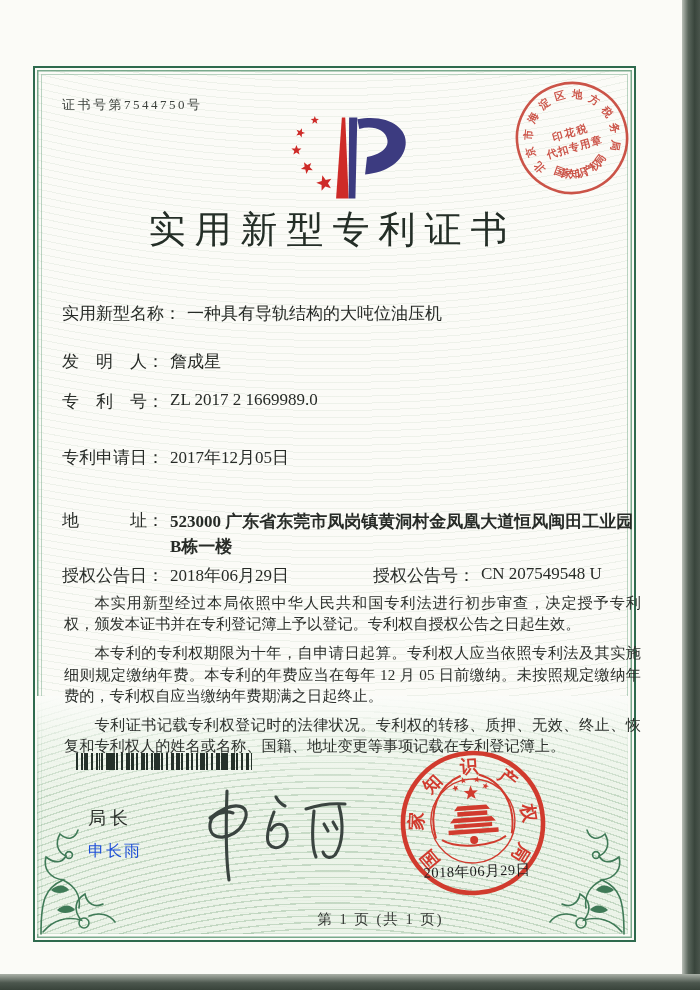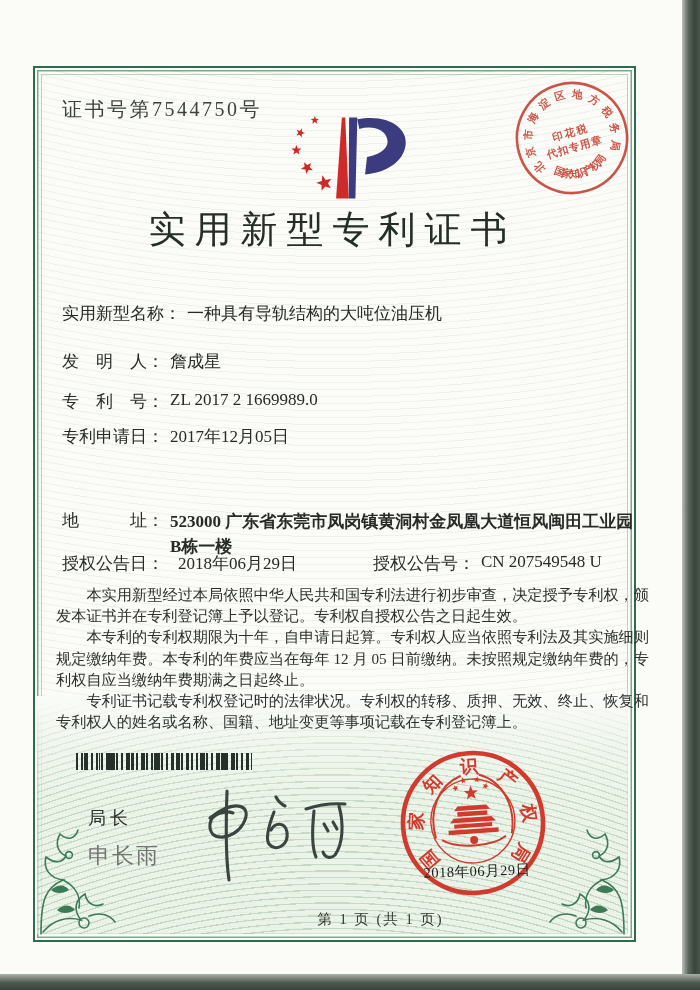--- a/index.html
+++ b/index.html
@@ -13,43 +13,43 @@
   #frame{position:absolute;left:33px;top:66px;width:599px;height:872px;
       border:2.5px solid #2e6a4e;
       box-shadow:inset 0 0 0 2px #fbfbf7,inset 0 0 0 3.5px #79a98c,inset 0 0 0 6px #fbfbf7,inset 0 0 0 7px #b9d3c1;}
   .waves-faint{position:absolute;left:37px;top:70px;width:591px;height:864px;opacity:.28;
       background:repeating-radial-gradient(circle at 50% -1200px,rgba(110,150,110,.35) 0 1px,rgba(0,0,0,0) 1px 7px);}
   .waves-bottom{position:absolute;left:37px;top:696px;width:591px;height:238px;
       background-color:rgba(225,238,222,.62);
       background-image:
         linear-gradient(to bottom,rgba(251,252,249,1) 0%,rgba(247,250,244,.55) 18%,rgba(242,247,238,.15) 42%,rgba(242,247,238,.08) 100%),
         repeating-radial-gradient(circle at 50% 950px,rgba(92,146,98,.30) 0 1.3px,rgba(0,0,0,0) 1.3px 6.4px);}
-  .cert-no{position:absolute;left:62px;top:96px;font-size:20px;letter-spacing:2.5px;color:#3c413c;}
+  .cert-no{position:absolute;left:62px;top:96px;font-size:13px;letter-spacing:2.5px;color:#3c413c;}
   .title{position:absolute;left:0;top:205px;width:665px;text-align:center;
       font-size:37px;font-weight:normal;letter-spacing:9px;color:#242e27;}
   .field-row{position:absolute;left:62px;font-size:17px;color:#272b27;display:flex;}
   .field-row .lbl{white-space:pre;}
   .field-row .val{margin-left:6px;}
   .row-name{top:302px}.row-inventor{top:350px}.row-patno{top:390px}
-  .row-filing{top:425px}.row-patentee{top:469px}
+  .row-filing{top:446px}.row-patentee{top:469px}
   .row-addr{top:509px}
   .row-addr .val{width:468px;line-height:25px;font-weight:bold;}
-  .row-grant{top:552px;width:570px;gap:8px;}
+  .row-grant{top:564px;width:570px;}
   .grant-no-pair{position:absolute;left:311px;top:0;display:flex;}
   .paras{position:absolute;left:56px;top:584px;width:593px;}
-  .paras p{margin:0;text-indent:2em;font-size:15.2px;line-height:21.2px;
+  .paras p{margin:8px;text-indent:2em;font-size:15.2px;line-height:21.2px;
       text-align:justify;color:#2c302c;}
   .barcode{position:absolute;left:76px;top:753px;width:176px;height:17px;
       background:
        repeating-linear-gradient(90deg,#25312a 0 2px,rgba(0,0,0,0) 2px 5px),
        repeating-linear-gradient(90deg,#25312a 0 1px,rgba(0,0,0,0) 1px 7.5px),
        repeating-linear-gradient(90deg,rgba(0,0,0,0) 0 9px,#25312a 9px 12px,rgba(0,0,0,0) 12px 23px);}
   .officer-title{position:absolute;left:88px;top:806px;font-size:18px;letter-spacing:4px;color:#2b2f2b;
       font-family:"Liberation Sans","DejaVu Sans",sans-serif;}
-  .officer-name{position:absolute;left:88px;top:841px;font-size:22px;letter-spacing:2px;color:#737373;
+  .officer-name{position:absolute;left:88px;top:841px;font-size:16px;letter-spacing:2px;color:#1d4ed8;
       font-family:Liberation Sans, sans-serif;}
   #signature{position:absolute;left:180px;top:780px;}
   #seal-wrap{position:absolute;left:398px;top:748px;width:150px;height:150px;transform:rotate(-4deg);}
   .seal-date{position:absolute;left:402px;top:862px;width:150px;text-align:center;
       font-size:14.5px;letter-spacing:.5px;color:#1d1d1d;transform:rotate(-2deg);}
   #tax-wrap{position:absolute;left:512px;top:78px;width:120px;height:120px;transform:rotate(-16deg);opacity:.92;}
   .footer{position:absolute;left:0;top:910px;width:665px;text-align:center;font-size:14.5px;
       letter-spacing:2px;color:#333733;padding-left:48px;}
   .ornament{position:absolute;}
   .orn-left{left:37px;top:824px;}

